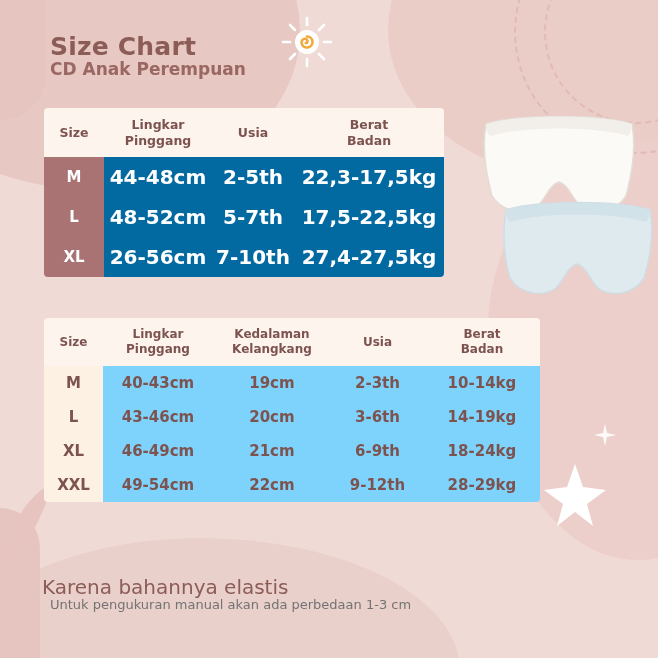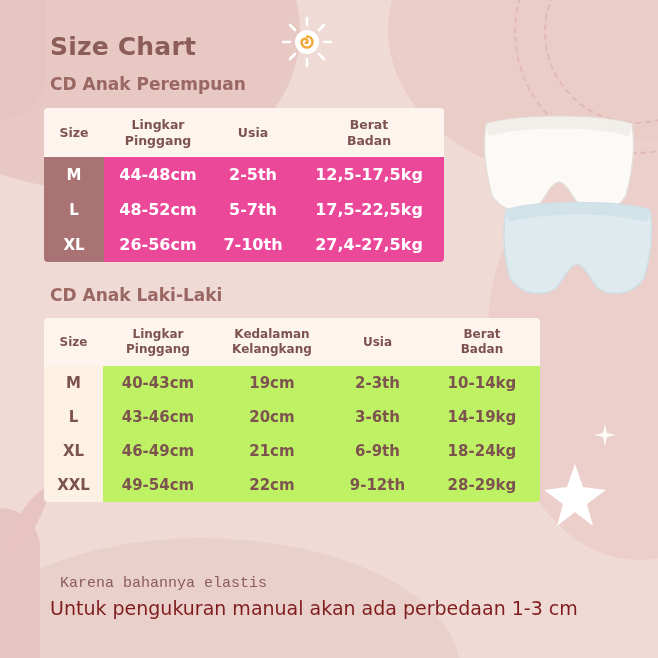--- a/index.html
+++ b/index.html
@@ -120,21 +120,21 @@
   .title {
     position: absolute;
     left: 50px; top: 32px;
     font-size: 25px;
     font-weight: bold;
     color: #8c5c57;
     letter-spacing: .2px;
   }
   .subtitle-1 {
     position: absolute;
-    left: 50px; top: 74px;
+    left: 50px; top: 59px;
     font-size: 17px;
     font-weight: bold;
     color: #9a6762;
   }
   .subtitle-2 {
     position: absolute;
     left: 50px; top: 285px;
     font-size: 17px;
     font-weight: bold;
     color: #9a6762;
@@ -153,23 +153,23 @@
   .table1 thead th {
     background: #fdf4ee;
     color: #7d534f;
     font-size: 12.5px;
     font-weight: bold;
     padding: 9px 2px;
     line-height: 1.25;
     text-align: center;
   }
   .table1 tbody td {
-    background: #ec4899;
+    background: #0369a1;
     color: #ffffff;
-    font-size: 16px;
+    font-size: 20px;
     font-weight: bold;
     text-align: center;
     padding: 8px 2px;
   }
   .table1 tbody td.size-col {
     font-size: 15px;
   }
   .table1 tbody tr td:first-child {
     background: #a97373;
   }
@@ -191,21 +191,21 @@
   .table2 thead th {
     background: #fdf4ee;
     color: #7d534f;
     font-size: 12px;
     font-weight: bold;
     padding: 9px 2px;
     line-height: 1.25;
     text-align: center;
   }
   .table2 tbody td {
-    background: #bef264;
+    background: #7dd3fc;
     color: #7d534f;
     font-size: 15px;
     font-weight: bold;
     text-align: center;
     padding: 8px 2px;
   }
   .table2 tbody tr td:first-child {
     background: #fdf1e3;
   }
   .t2-c1 { width: 56px; }
@@ -216,30 +216,29 @@
 
   .notes-title {
     position: absolute;
     left: 50px; top: 542px;
     font-size: 20px;
     font-weight: bold;
     color: #8c5c57;
   }
   .notes-line1 {
     position: absolute;
-    left: 60px; top: 575px;
-    font-size: 15px;
+    left: 42px; top: 575px;
+    font-size: 20px;
     color: #8c5c57;
-    font-family: Liberation Mono, monospace;
   }
   .notes-line2 {
     position: absolute;
     left: 50px; top: 597px;
-    font-size: 19px;
-    color: #7f1d1d;
+    font-size: 13px;
+    color: #737373;
     text-align: center;
   }
 </style>
 </head>
 <body>
 
 <div class="stage">
 
   <div class="blob blob-top-left"></div>
   <div class="blob blob-top-right"></div>
@@ -311,38 +310,37 @@
             <div>Berat</div>
             <div>Badan</div>
           </th>
         </tr>
       </thead>
       <tbody>
         <tr>
           <td class="size-col">M</td>
           <td>44-48cm</td>
           <td>2-5th</td>
-          <td>12,5-17,5kg</td>
+          <td>22,3-17,5kg</td>
         </tr>
         <tr>
           <td class="size-col">L</td>
           <td>48-52cm</td>
           <td>5-7th</td>
           <td>17,5-22,5kg</td>
         </tr>
         <tr>
           <td class="size-col">XL</td>
           <td>26-56cm</td>
           <td>7-10th</td>
           <td>27,4-27,5kg</td>
         </tr>
       </tbody>
     </table>
 
-    <div class="subtitle-2">CD Anak Laki-Laki</div>
 
     <table class="table2">
       <colgroup>
         <col class="t2-c1">
           <col class="t2-c2">
           <col class="t2-c3">
           <col class="t2-c4">
           <col class="t2-c5">
       </colgroup>
       <thead>

